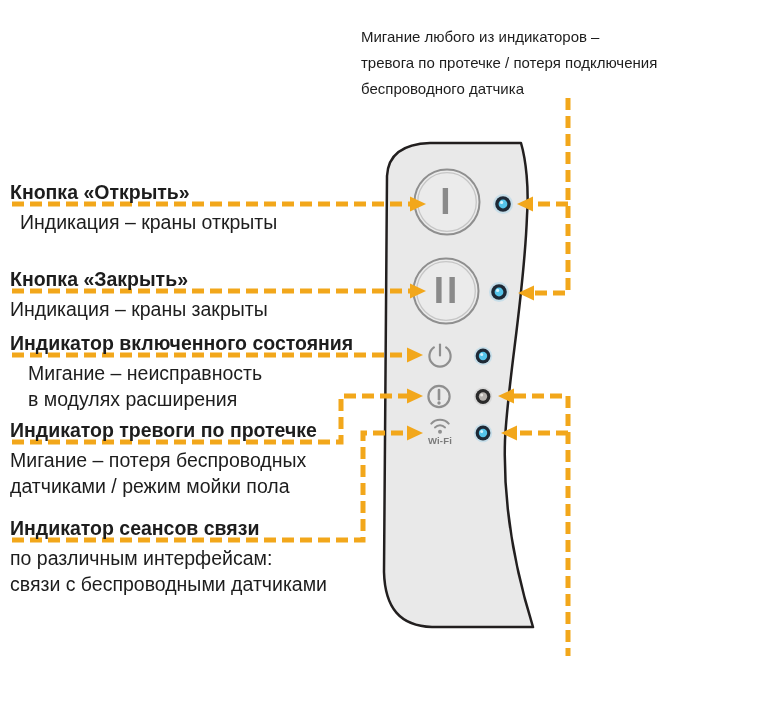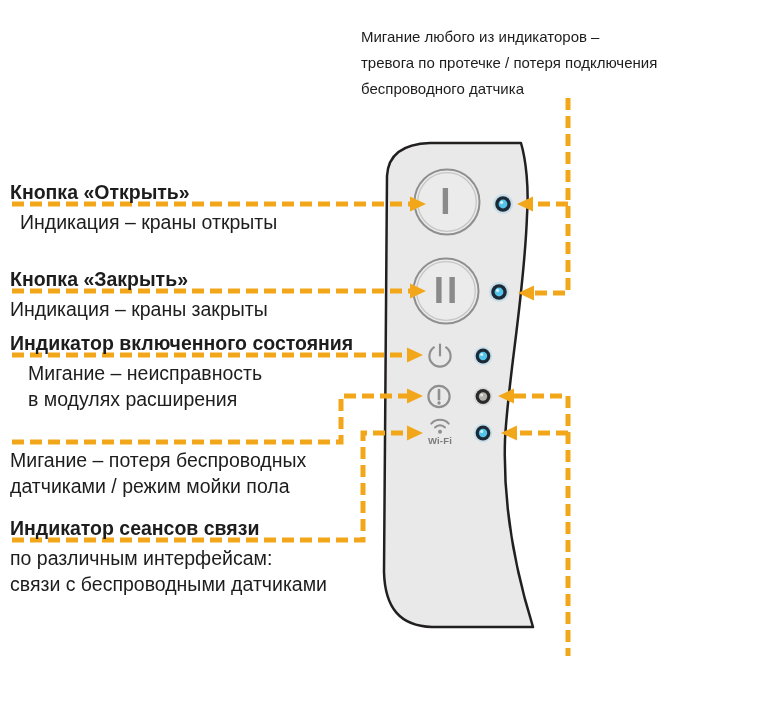--- a/index.html
+++ b/index.html
@@ -152,20 +152,21 @@
   <div class="abs" style="left:10px; top:296px;">
     <div class="desc-line">Индикация – краны закрыты</div>
   </div>
 
   <div class="abs callout-title" style="left:10px; top:332px;">Индикатор включенного состояния</div>
   <div class="abs" style="left:28px; top:360px;">
     <div class="desc-line">Мигание – неисправность</div>
     <div class="desc-line">в модулях расширения</div>
   </div>
 
+  <div class="abs callout-title" style="left:10px; top:419px;">Индикатор тревоги по протечке</div>
   <div class="abs" style="left:10px; top:447px;">
     <div class="desc-line">Мигание – потеря беспроводных</div>
     <div class="desc-line">датчиками / режим мойки пола</div>
   </div>
 
   <div class="abs callout-title" style="left:10px; top:517px;">Индикатор сеансов связи</div>
   <div class="abs" style="left:10px; top:545px;">
     <div class="desc-line">по различным интерфейсам:</div>
     <div class="desc-line">связи с беспроводными датчиками</div>
   </div>

